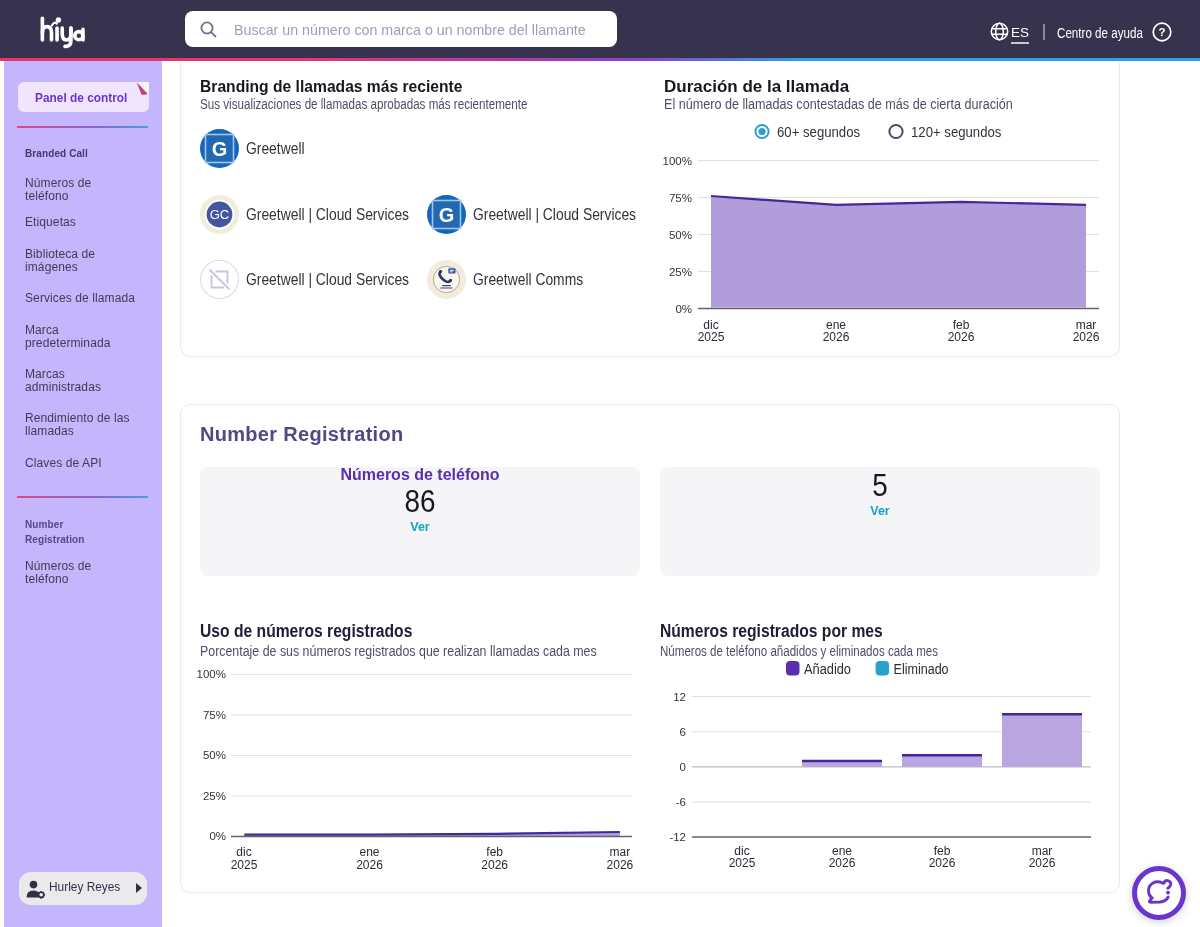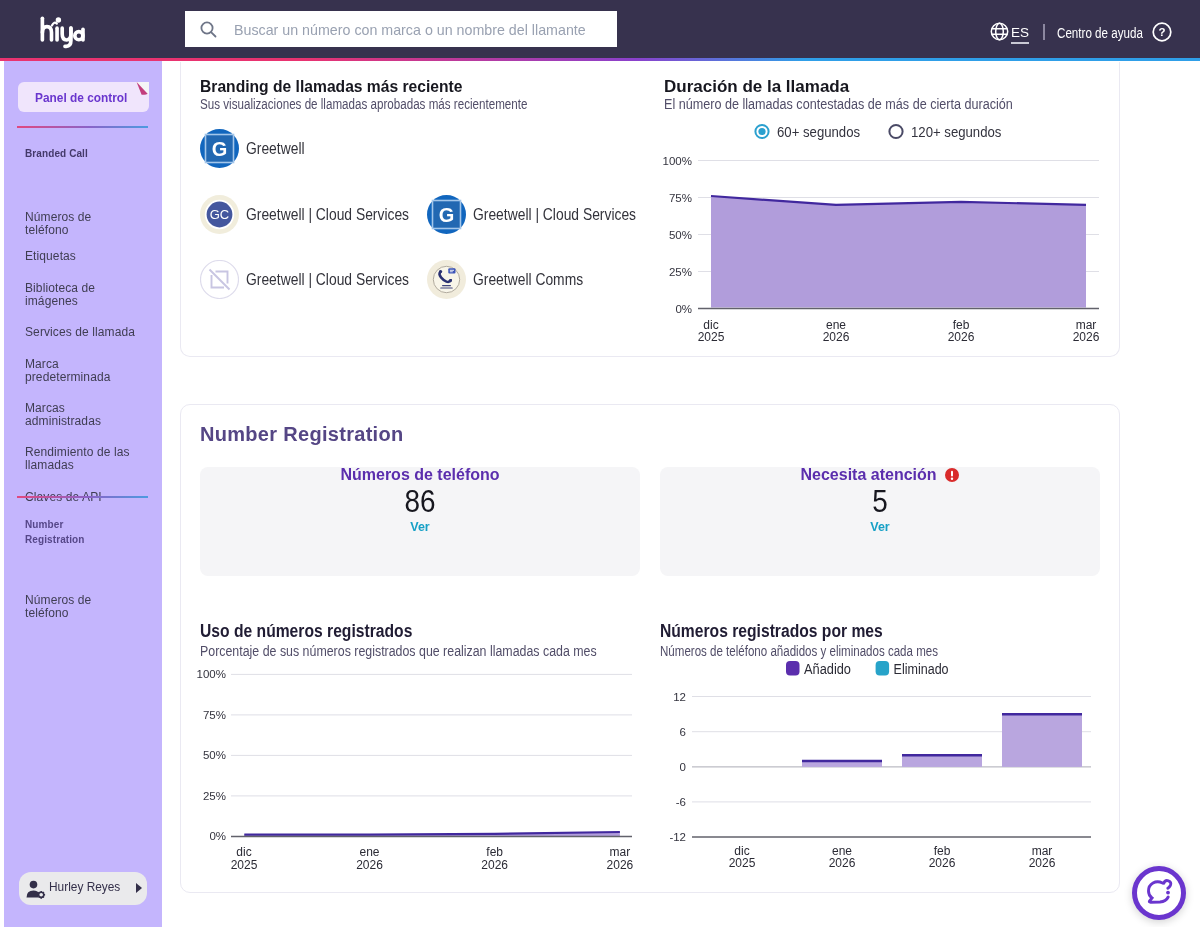--- a/index.html
+++ b/index.html
@@ -4,39 +4,39 @@
 <style>
 * { margin:0; padding:0; box-sizing:border-box; }
 html,body { width:1200px; height:927px; background:#fff; font-family:"Liberation Sans", sans-serif; }
 #page { position:relative; width:1200px; height:927px; overflow:hidden; background:#fff; }
 
 
 #topbar { position:absolute; left:0; top:0; width:1200px; height:58px; background:#37324E; }
 #gradline { position:absolute; left:0; top:58px; width:1200px; height:3px;
   background:linear-gradient(90deg,#E93370 0%,#E93370 25%,#8A41CC 53%,#2F9FE8 67%,#2F9FE8 100%); }
 #logo { position:absolute; left:40px; top:16px; }
-#searchbox { position:absolute; left:185px; top:11px; width:432px; height:36px; background:#fff; border-radius:0; }
+#searchbox { position:absolute; left:185px; top:11px; width:432px; height:36px; background:#fff; border-radius:8px; }
 #searchbox .ph { position:absolute; left:49px; top:10px; font-size:15px; color:#99A1B1; transform:scaleX(0.95); transform-origin:0 0; white-space:nowrap; }
 #searchbox svg { position:absolute; left:14px; top:9px; }
 .tb-right { color:#fff; }
 #globe { position:absolute; left:990px; top:22px; }
 #es { position:absolute; left:1011px; top:25px; font-size:13.5px; color:#fff; border-bottom:2px solid #C9C9D4; padding-bottom:2px; }
 #tbdiv { position:absolute; left:1043px; top:24px; width:1.5px; height:16px; background:#8C88A0; }
 #ayuda { position:absolute; left:1057px; top:25px; font-size:14px; color:#fff; transform:scaleX(0.83); transform-origin:0 0; white-space:nowrap; }
 #help { position:absolute; left:1152px; top:22px; }
 
 
 #sidebar { position:absolute; left:4px; top:61px; width:158px; height:866px; background:#c4b5fd; }
 #panel { position:absolute; left:14px; top:21px; width:131px; height:30px; background:#F0E5FC; border-radius:6px 0 6px 6px; }
 #panel .txt { position:absolute; left:17px; top:8px; font-size:13.5px; font-weight:bold; color:#6A36CE; transform:scaleX(0.88); transform-origin:0 0; white-space:nowrap; }
 #panel .fold { position:absolute; right:0; top:0; width:13px; height:13px; }
 .sdiv { position:absolute; left:13px; width:131px; height:1.5px;
   background:linear-gradient(90deg,#E1487F,#8A63C8 55%,#4D9BE0); }
 .shead { position:absolute; left:21px; font-size:10px; font-weight:bold; color:#44396A; line-height:14.5px; letter-spacing:0.1px; }
-.sitem { position:absolute; left:21px; font-size:12px; color:#3F3D52; line-height:13.2px; letter-spacing:0.1px;margin-top:34px; }
+.sitem { position:absolute; left:21px; font-size:12px; color:#3F3D52; line-height:13.2px; letter-spacing:0.1px; }
 #userpill { position:absolute; left:15px; top:811px; width:128px; height:33px; background:#EAEAEC; border-radius:12px; }
 #userpill .nm { position:absolute; left:30px; top:7px; font-size:13.5px; color:#332F49; transform:scaleX(0.88); transform-origin:0 0; white-space:nowrap; }
 #userpill svg.person { position:absolute; left:6px; top:8px; }
 #userpill .arr { position:absolute; right:5px; top:11px; width:0; height:0;
   border-top:5px solid transparent; border-bottom:5px solid transparent; border-left:6px solid #332F49; }
 
 
 .card { position:absolute; background:#fff; border:1px solid #EAE9F2; border-radius:10px; }
 #card1 { left:180px; top:62px; width:940px; height:295px; border-top:none; border-radius:0 0 10px 10px; }
 #card2 { left:180px; top:404px; width:940px; height:489px; }
@@ -244,25 +244,20 @@
   </svg>
 
   <div id="card2" class="card"></div>
   <div id="nrtitle">Number Registration</div>
   <div class="statbox" style="left:200px;">
     <div class="st">Números de teléfono</div>
     <div class="sn">86</div>
     <div class="sv">Ver</div>
   </div>
   <div class="statbox" style="left:660px;">
-    <div class="st">Necesita atención&nbsp;&nbsp;<svg width="14" height="14" viewBox="0 0 14 14" style="display:inline-block;vertical-align:-2px;">
-          <circle cx="7" cy="7" r="7" fill="#D92B2B"></circle>
-          <rect x="6" y="2.8" width="2" height="5.6" rx="1" fill="#fff"></rect>
-          <circle cx="7" cy="10.7" r="1.2" fill="#fff"></circle>
-        </svg></div>
     <div class="sn">5</div>
     <div class="sv">Ver</div>
   </div>
 
   <div class="h2" style="left:200px; top:622px;">Uso de números registrados</div>
   <div class="sub" style="left:200px; top:644px; transform:scaleX(0.885);">Porcentaje de sus números registrados que realizan llamadas cada mes</div>
   <div class="h2" style="left:660px; top:622px;">Números registrados por mes</div>
   <div class="sub" style="left:660px; top:644px; transform:scaleX(0.825);">Números de teléfono añadidos y eliminados cada mes</div>
 
   <svg class="csvg" style="left:195px; top:660px;" width="460" height="215" viewBox="195 660 460 215">

